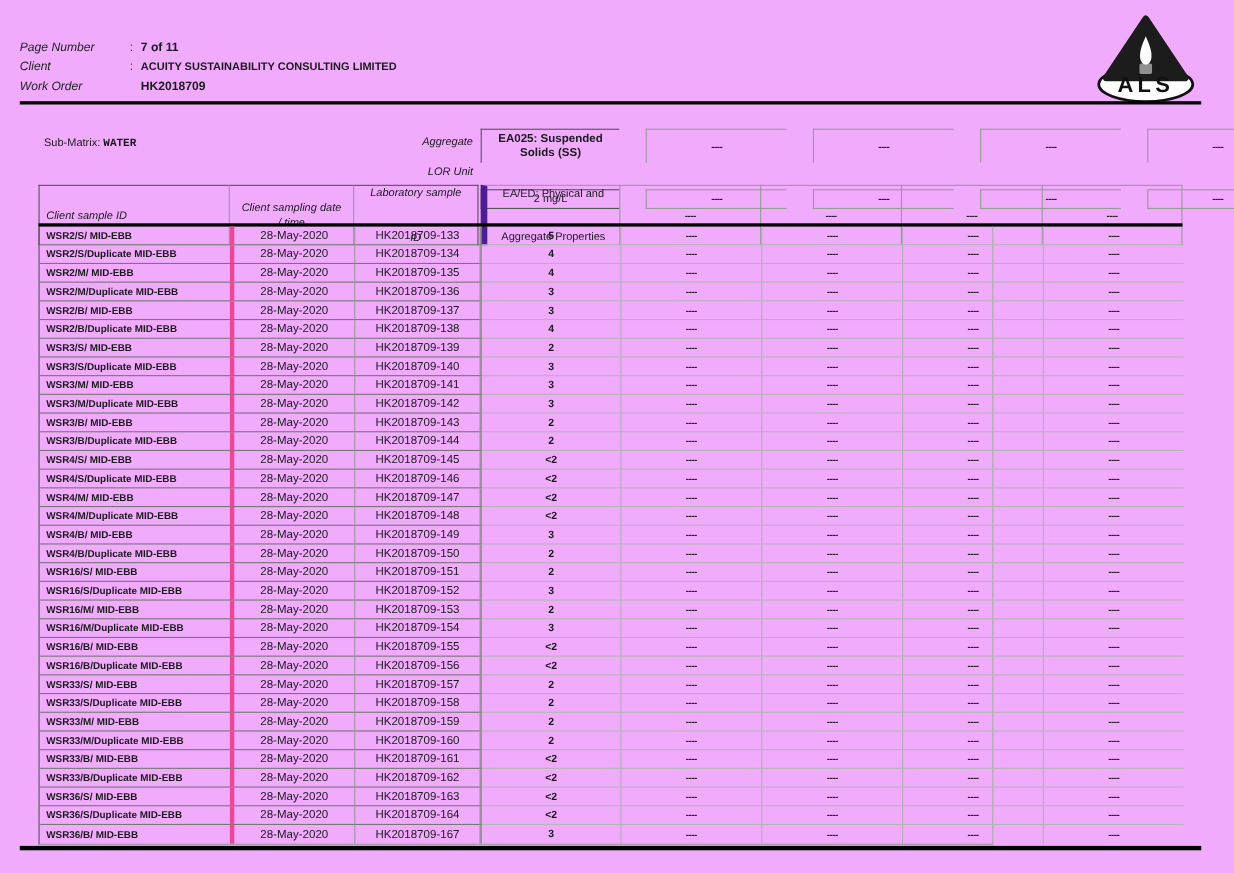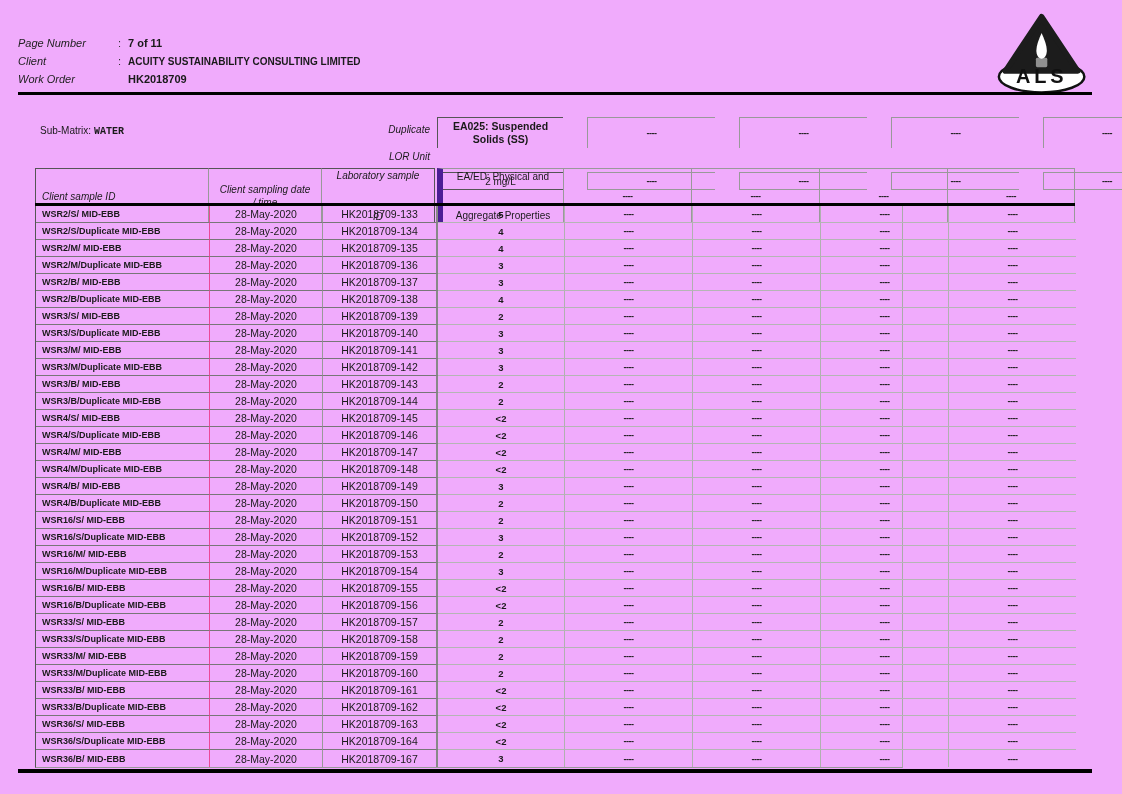--- a/index.html
+++ b/index.html
@@ -50,21 +50,21 @@
   .thick-bar { position:absolute; left:35px; top:203px; width:1040px; height:3px; background:#000; }
   
   .dgrid { position:absolute; left:35px; top:206px; width:868px;
            border-left:1px solid #555; border-right:1px solid #aaa; border-bottom:1px solid #999; }
   .drow { display:grid; grid-template-columns:173px 113px 114px 2px 126px 128px 128px 128px 128px;
           height:17px; align-items:center; }
   .drow .cell { height:17px; display:flex; align-items:center; justify-content:center;
                 border-bottom:1px solid #b5b5b5; overflow:hidden; }
   .drow.last .cell { border-bottom:none; }
   .drow .id-cell { justify-content:flex-start; padding-left:6px; font-size:9px; font-weight:bold; border-bottom-color:#777; }
-  .drow .date-cell { font-size:10.5px; border-left:1px solid #ec4899; border-bottom-color:#777; }
+  .drow .date-cell { font-size:10.5px; border-left:4px solid #ec4899; border-bottom-color:#777; }
   .drow .lab-cell { font-size:10.5px; border-left:1px solid #999; border-bottom-color:#777; }
   .drow .spacer { border-left:1px solid #888; border-right:1px solid #888; border-bottom-color:#777; }
   .drow .value-cell { font-size:9.5px; font-weight:bold; }
   .drow .dash-cell { font-size:9px; font-weight:bold; color:#222; letter-spacing:-0.5px; border-left:1px solid #b0b0b0; }
   .dash-txt { font-weight:bold; letter-spacing:-0.5px; color:#222; font-size:9px; }
 </style>
 </head>
 <body>
 
 <div class="page">
@@ -96,21 +96,21 @@
       <text x="48" y="77" text-anchor="middle" font-family="Liberation Sans, sans-serif" font-size="21" font-weight="bold" letter-spacing="4" fill="#111111">ALS</text>
     </svg>
   </div>
 
   <div class="top-rule"></div>
 
   <div class="submatrix">
     <span>Sub-Matrix:</span>
     <b>WATER</b>
   </div>
-  <div class="compound-label">Duplicate</div>
+  <div class="compound-label">Aggregate</div>
   <div class="lorunit-label">LOR Unit</div>
 
   <div class="ahdr">
     <div class="cell a-name dark">
       <div>EA025: Suspended</div>
       <div>Solids (SS)</div>
     </div>
     <div class="cell">
         <span class="dash-txt">----</span>
       </div>

